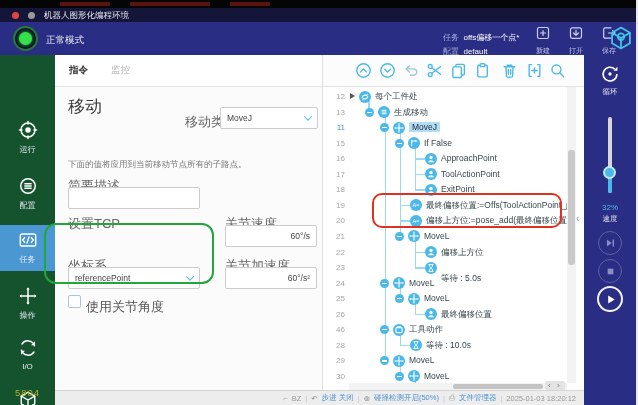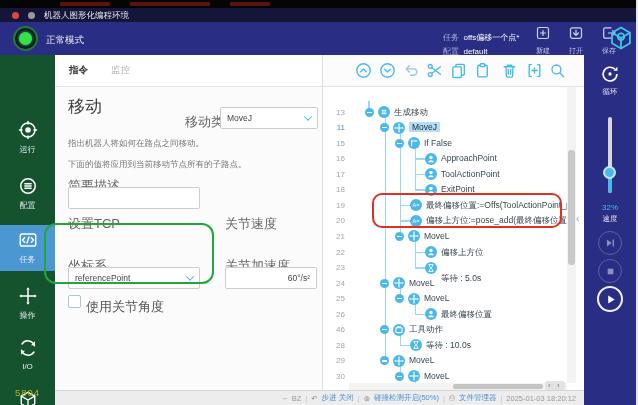--- a/index.html
+++ b/index.html
@@ -191,26 +191,26 @@
     <div class="abs tabsrow">
       <div class="abs tab" style="left:14px;color:#333;font-weight:bold;">指令</div>
       <div class="abs tab" style="left:56px;color:#b5b5b5;">监控</div>
     </div>
     <div class="abs formtitle">移动</div>
     <div class="abs flabel" style="left:130px;top:58px;">移动类型</div>
     <div class="abs inputbox dropdown" style="left:165px;top:52px;width:98px;height:22px;">
       <span>MoveJ</span>
       <span class="chev"></span>
     </div>
-    <div class="abs ftext" style="left:13px;top:83px;">指出机器人将如何在路点之间移动。</div>
     <div class="abs ftext" style="left:13px;top:104px;">下面的值将应用到当前移动节点所有的子路点。</div>
     <div class="abs flabel" style="left:13px;top:122px;">简要描述</div>
     <div class="abs inputbox" style="left:13px;top:132px;width:132px;height:22px;"></div>
     <div class="abs flabel" style="left:13px;top:160px;">设置TCP</div>
     <div class="abs flabel" style="left:170px;top:160px;">关节速度</div>
+    <div class="abs inputbox numval" style="left:170px;top:170px;width:92px;height:22px;">60°/s</div>
     <div class="abs flabel" style="left:13px;top:202px;">坐标系</div>
     <div class="abs inputbox dropdown" style="left:13px;top:212px;width:132px;height:22px;">
       <span>referencePoint</span>
       <span class="chev"></span>
     </div>
     <div class="abs flabel" style="left:170px;top:202px;">关节加速度</div>
     <div class="abs inputbox numval" style="left:170px;top:212px;width:92px;height:22px;">60°/s²</div>
     <div class="abs checkbox" style="left:13px;top:240px;"></div>
     <div class="abs flabel" style="left:31px;top:243px;color:#555;">使用关节角度</div>
   </div>
@@ -284,20 +284,31 @@
         <div class="tline" style="left: 91.5px; top: 153.95px; width: 1.5px; height: 26.1px;"></div>
         <div class="tline" style="left: 91.5px; top: 164.5px; height: 1.5px; width: 10.5px;"></div>
         <div class="tline" style="left: 91.5px; top: 180.05px; height: 1.5px; width: 10.5px;"></div>
         <div class="tline" style="left: 76.5px; top: 200.6px; width: 1.5px; height: 10.55px;"></div>
         <div class="tline" style="left: 91.5px; top: 216.15px; width: 1.5px; height: 10.55px;"></div>
         <div class="tline" style="left: 91.5px; top: 226.7px; height: 1.5px; width: 10.5px;"></div>
         <div class="tline" style="left: 76.5px; top: 247.25px; width: 1.5px; height: 10.55px;"></div>
         <div class="tline" style="left: 76.5px; top: 257.8px; height: 1.5px; width: 10.5px;"></div>
         <div class="tline" style="left: 76.5px; top: 278.35px; width: 1.5px; height: 10.55px;"></div>
         <div class="tline" style="left: 91.5px; top: 293.9px; width: 1.5px; height: 10.55px;"></div>
+        <div class="abs" style="left: 0px; top: 2px; width: 252px; height: 15.55px;">
+          <span class="linenum" style="left: 0px; top: 3px;">12</span>
+          <span class="texp" style="left: 27px; top: 4px;"></span>
+          <span class="ticon" style="left: 36px; top: 1.5px;">
+            <svg viewBox="0 0 12 12">
+              <path d="M3.2 6.8a3 3 0 0 1 5-1.9M8.8 5.2a3 3 0 0 1-5 1.9" stroke="#fff" fill="none" stroke-width="1.1"></path>
+              <path d="M8.3 2.6l.4 1.7-1.7.2zM3.7 9.4l-.4-1.7 1.7-.2z" fill="#fff"></path>
+            </svg>
+          </span>
+          <span class="tlabel" style="left: 52px; top: 2px;">每个工件处</span>
+        </div>
         <div class="abs" style="left: 0px; top: 17.55px; width: 252px; height: 15.55px;">
           <span class="linenum" style="left: 0px; top: 3px;">13</span>
           <span class="tdot" style="left: 42px; top: 3px;"></span>
           <span class="ticon" style="left: 55px; top: 1.5px;">
             <svg viewBox="0 0 12 12">
               <path d="M3.6 4.2h4.8M3.6 6h4.8M3.6 7.8h4.8" stroke="#fff" stroke-width="1.1"></path>
             </svg>
           </span>
           <span class="tlabel" style="left: 71px; top: 2px;">生成移动</span>
         </div>

